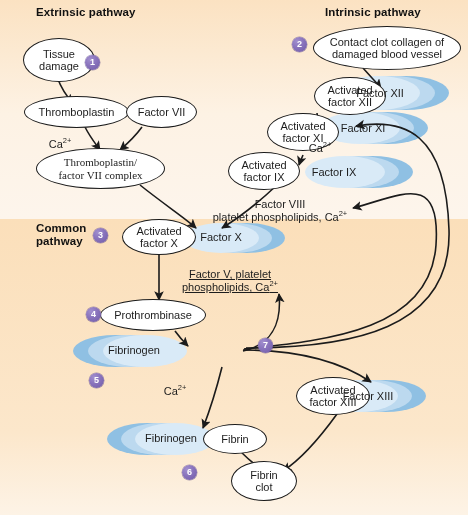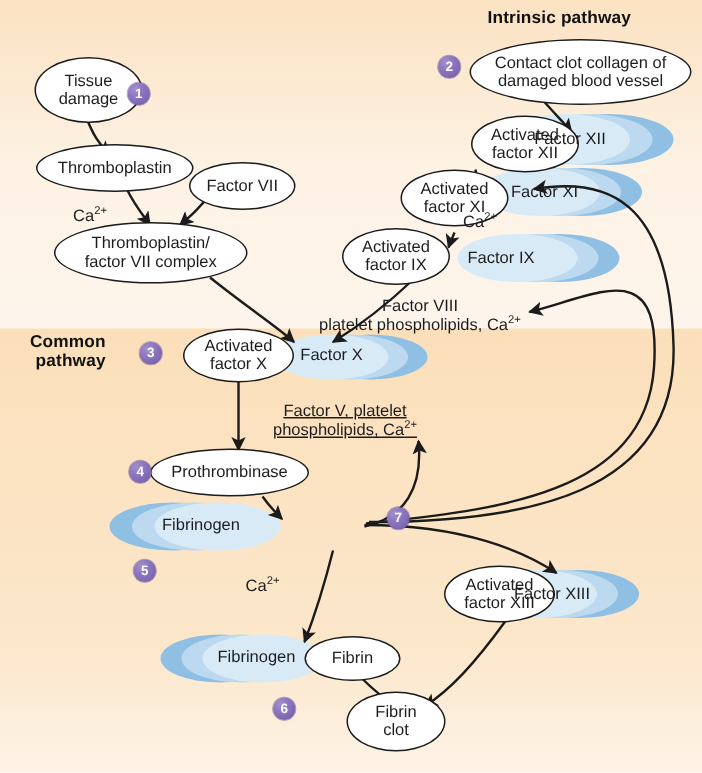--- a/index.html
+++ b/index.html
@@ -130,37 +130,38 @@
 
       <path d="M243,350 C310,350 350,368 371,382"></path>
       <path d="M243,351 C270,345 282,325 279,294"></path>
       <path d="M244,349 C330,340 430,330 436,245 C441,170 400,196 353,208"></path>
       <path d="M246,348 C350,348 452,330 449,230 C446,132 404,118 356,126"></path>
     </g>
   </svg>
 
   <div id="nodes">
 
+    <div class="region-title" style="left:36px;top:6px;">Extrinsic pathway</div>
     <div class="region-title" style="left:315px;top:6px;padding-left:10px;">Intrinsic pathway</div>
-    <div class="region-title" style="left:20px;top:222px;text-align:right;">Common
+    <div class="region-title" style="left:36px;top:222px;">Common
 pathway</div>
 
     <div class="badge" style="left:85px;top:55px;">1</div>
     <div class="badge" style="left:292px;top:37px;">2</div>
     <div class="badge" style="left:93px;top:228px;">3</div>
     <div class="badge" style="left:86px;top:307px;">4</div>
     <div class="badge" style="left:89px;top:373px;">5</div>
     <div class="badge" style="left:182px;top:465px;">6</div>
     <div class="badge" style="left:258px;top:338px;">7</div>
 
     <div class="node" style="left:23px;top:38px;width:72px;height:44px;">Tissue
 damage</div>
     <div class="node" style="left:24px;top:96px;width:105px;height:32px;">Thromboplastin</div>
-    <div class="node" style="left:126px;top:108px;width:71px;height:32px;">Factor VII</div>
-    <div class="node" style="left:36px;top:148px;width:129px;height:41px;">Thromboplastin/
+    <div class="node" style="left:126px;top:96px;width:71px;height:32px;">Factor VII</div>
+    <div class="node" style="left:36px;top:148px;width:129px;height:41px;font-family:Liberation Serif, serif;">Thromboplastin/
 factor VII complex</div>
 
     <div class="node" style="left:313px;top:26px;width:148px;height:44px;">Contact clot collagen of
 damaged blood vessel</div>
     <div class="node" style="left:314px;top:77px;width:72px;height:38px;">Activated
 factor XII</div>
     <div class="node" style="left:267px;top:113px;width:72px;height:38px;">Activated
 factor XI</div>
     <div class="node" style="left:228px;top:152px;width:72px;height:38px;">Activated
 factor IX</div>

